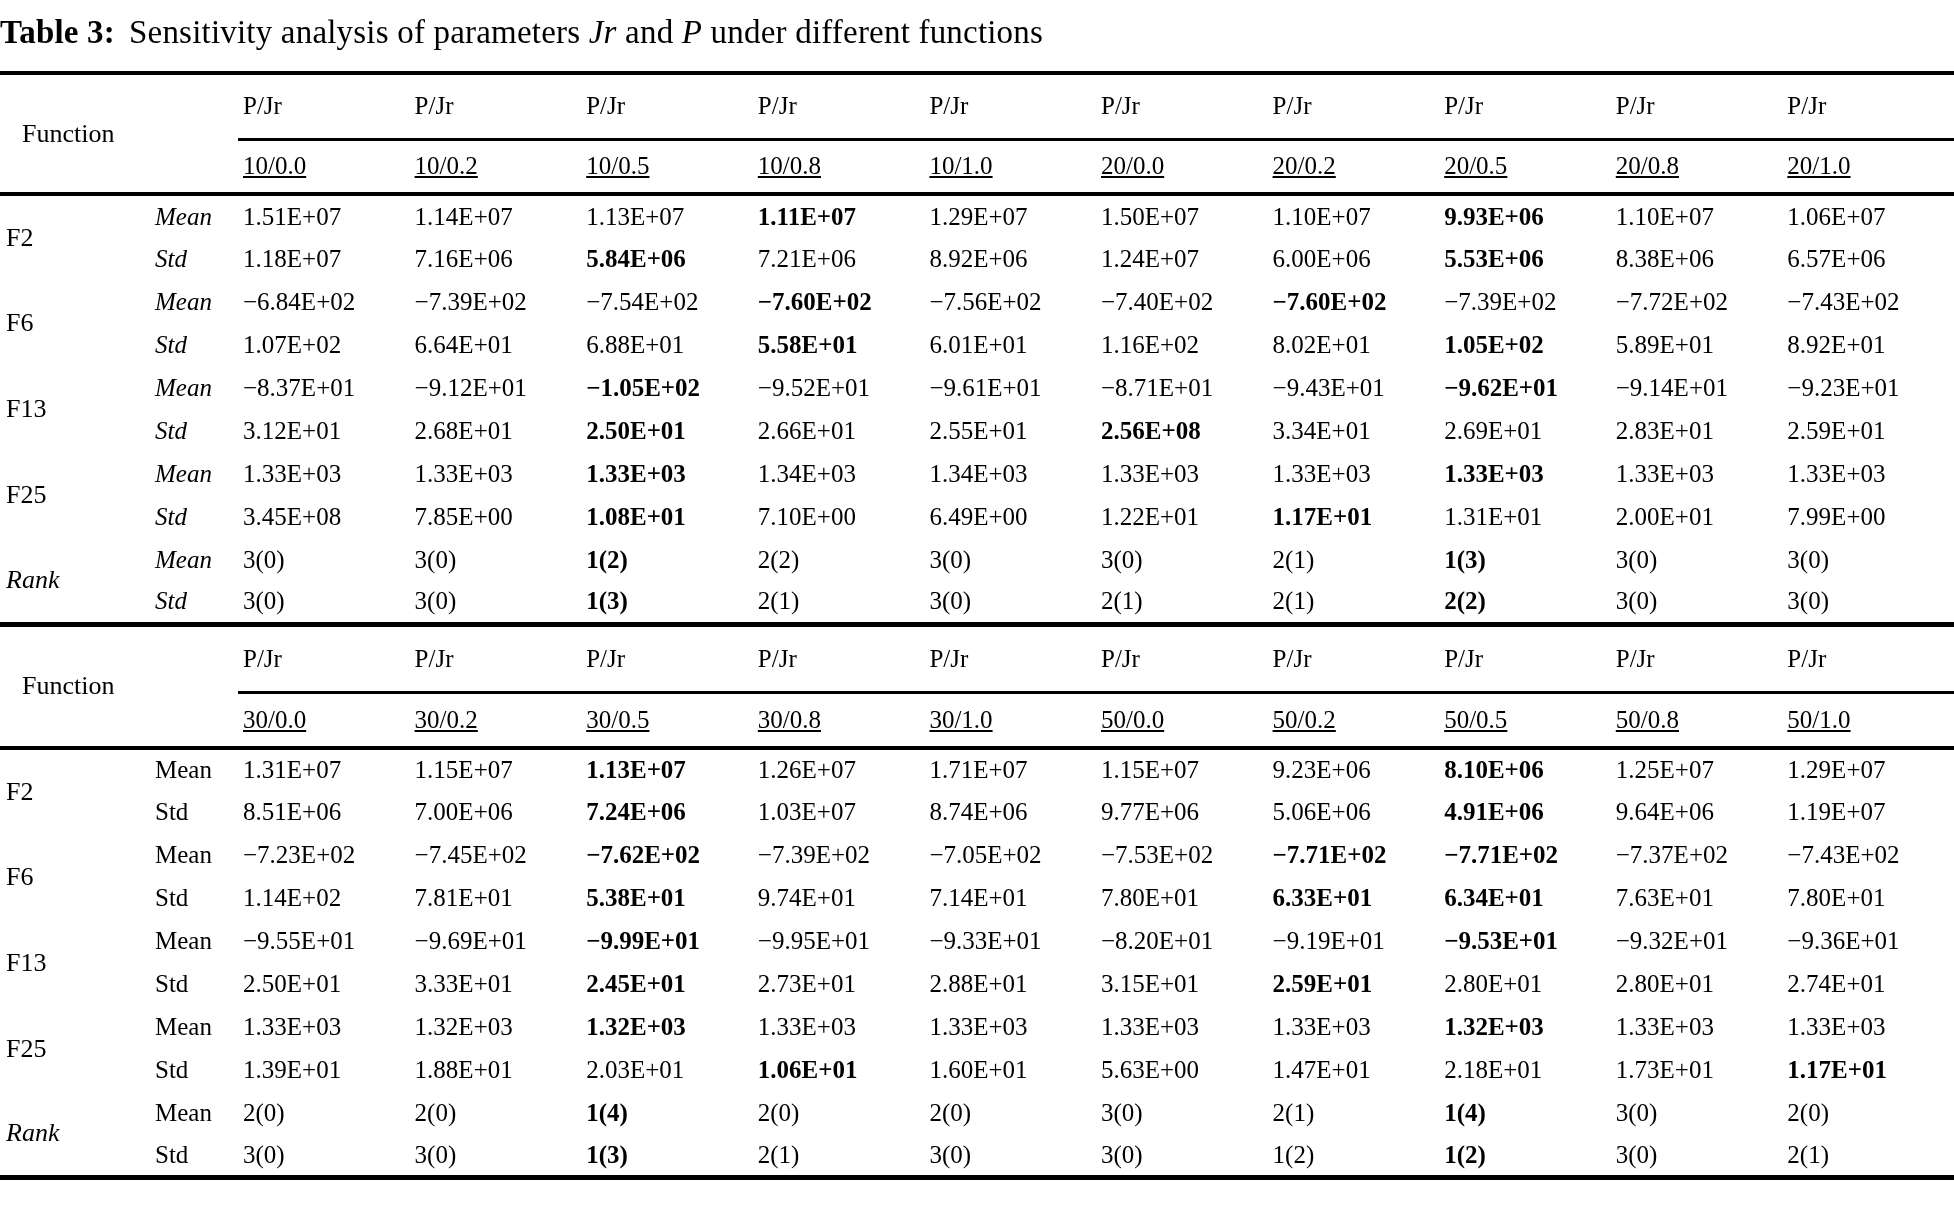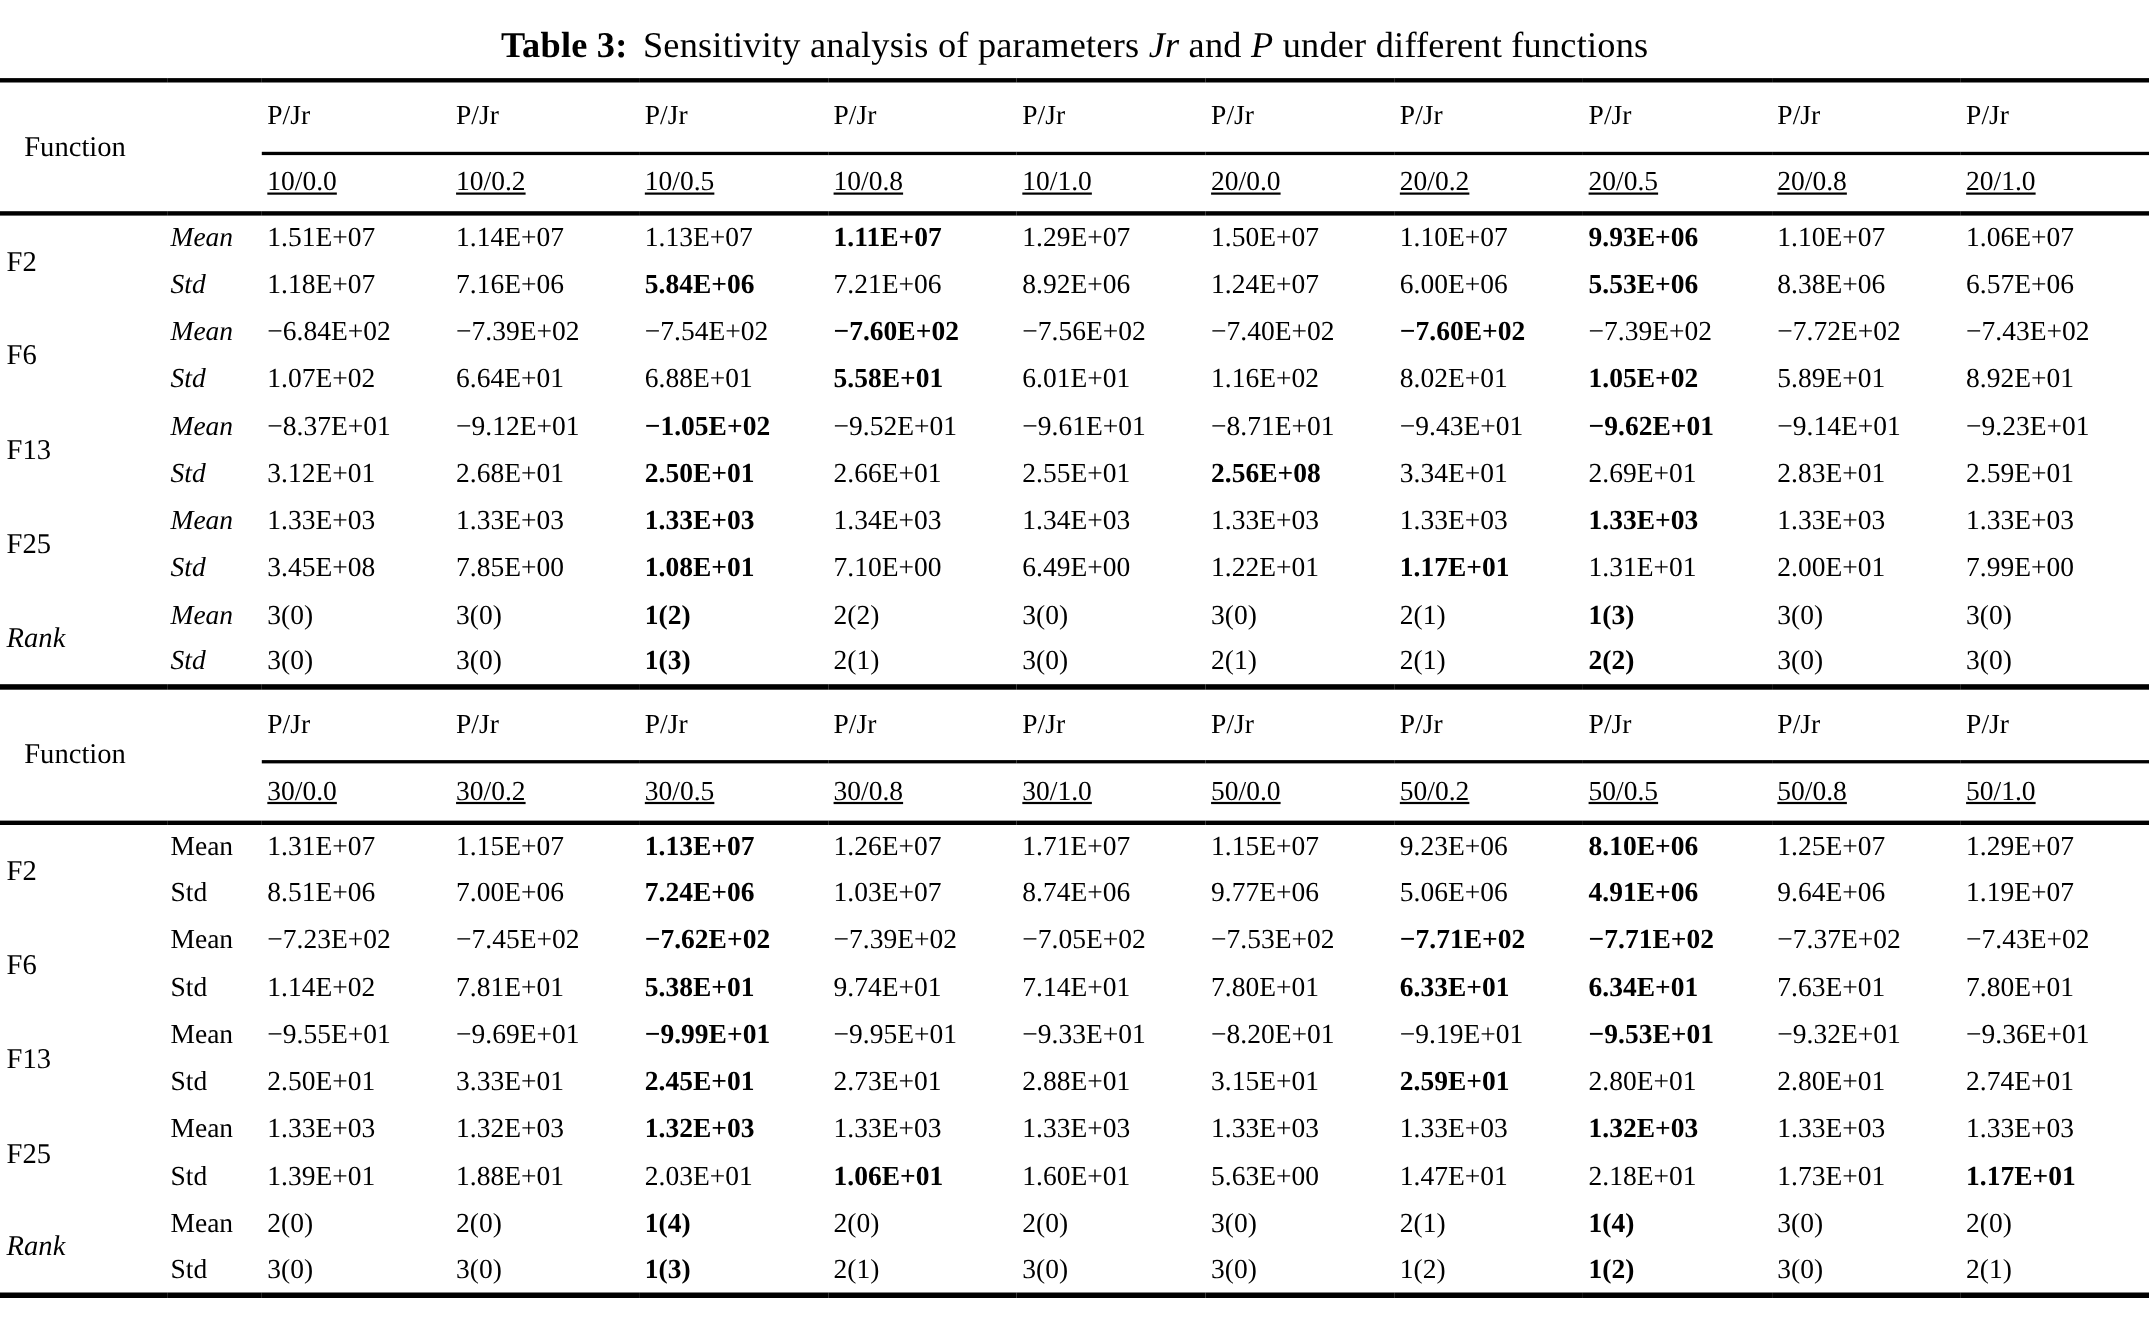--- a/index.html
+++ b/index.html
@@ -1,17 +1,17 @@
 <!DOCTYPE html>
 <html><head>
 <meta charset="utf-8">
 <style>
   html,body { margin:0; padding:0; background:#ffffff; color:#000000; }
   body { width:1954px; font-family:"Liberation Serif", serif; }
-  .title-wrap { height:71px; text-align:center; padding-top:24px; box-sizing:border-box;
+  .title-wrap { height:71px; padding-top:14px; box-sizing:border-box;
                 font-size:33px; letter-spacing:0.2px; }
   .title-wrap .tnum { font-weight:bold; margin-right:14px; }
   .title-wrap .it { font-style:italic; }
   table { border-collapse:collapse; table-layout:fixed; width:1954px; }
   table.t1 { border-top:4px solid #000; border-bottom:5px solid #000; }
   table.t2 { border-bottom:5px solid #000; }
   tbody { border-top:4px solid #000;padding-left:41px; }
   th, td { font-weight:normal; text-align:left; padding:0; font-size:25px;
            vertical-align:middle; white-space:nowrap; overflow:hidden; }
   tr.hdr1 { height:66px; }

